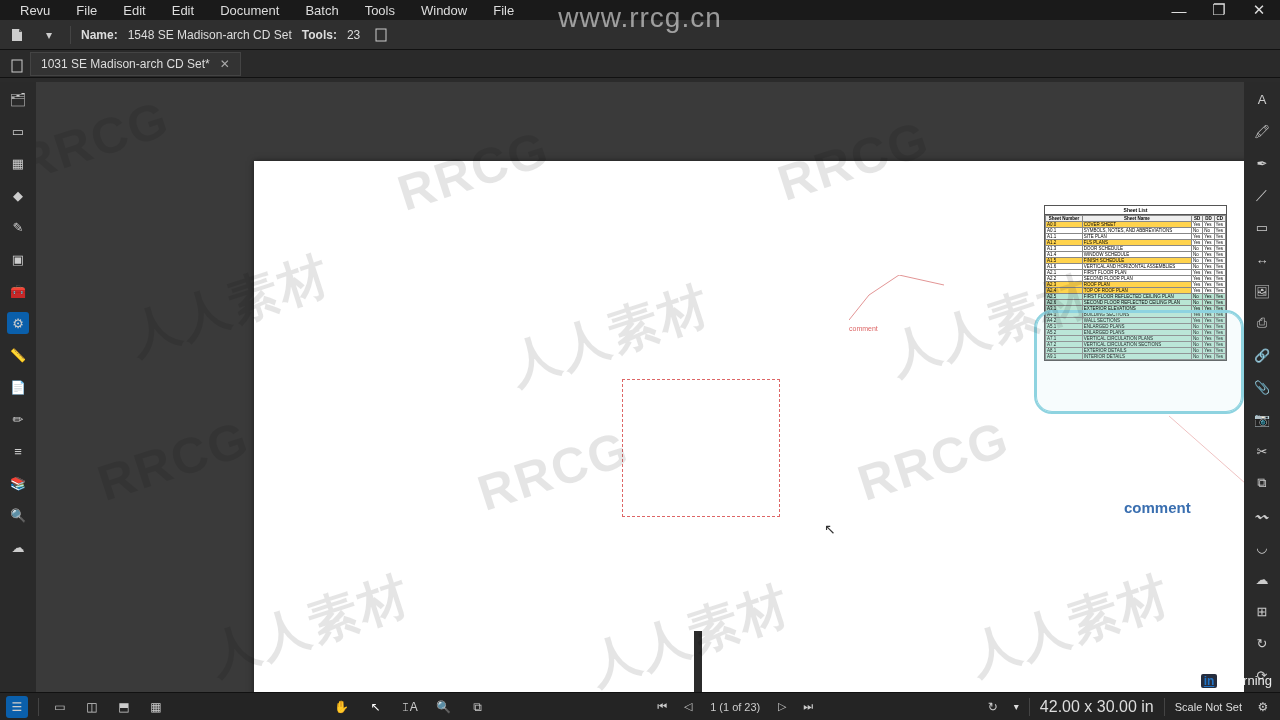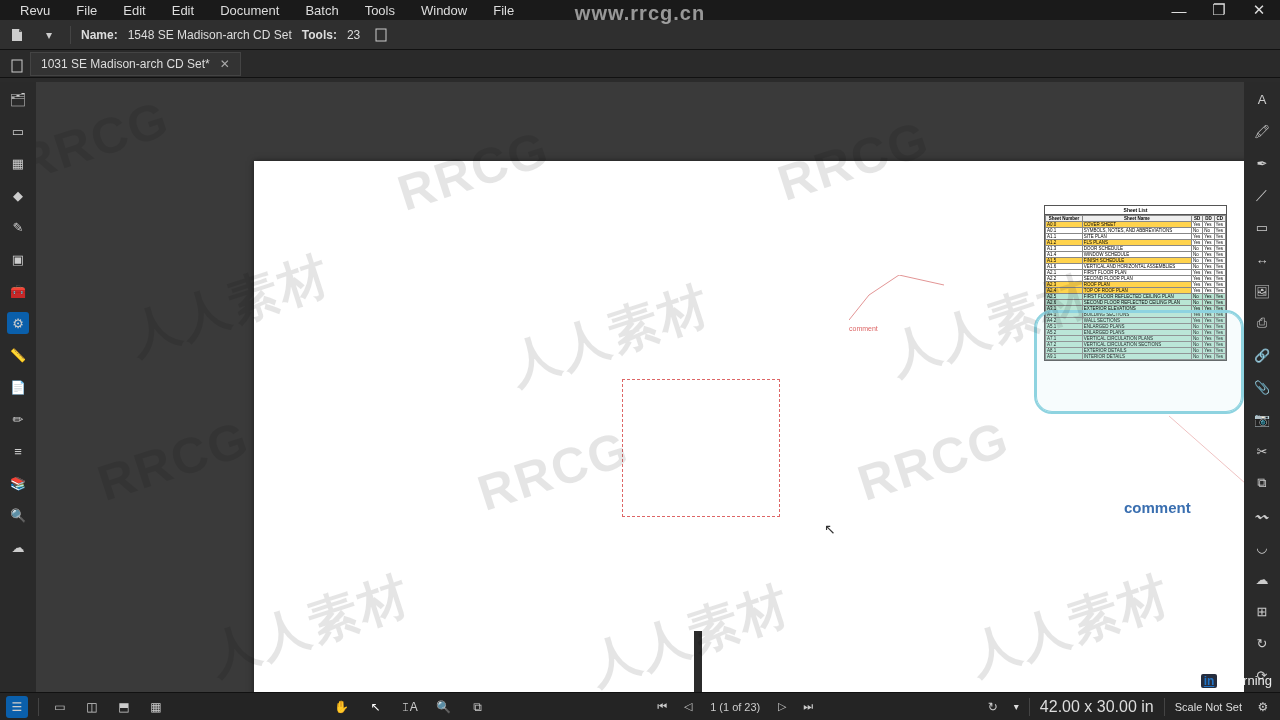--- a/index.html
+++ b/index.html
@@ -39,21 +39,21 @@
 .bottombar .sep{ width:1px; height:18px; background:#444;}
 .bottombar .spacer{ flex:1;}
 .navgroup{ display:flex; align-items:center; gap:6px;}
 .navbtn{ width:20px; cursor:pointer; text-align:center; color:#ccc; font-size:11px;}
 .toolsgroup{ display:flex; align-items:center; gap:12px;}
 .page-ind{ font-size:11px; color:#ccc; padding:0 6px;}
 .linkedin{ position:absolute; right:8px; bottom:32px; color:#fff; font-size:13px; display:flex; align-items:center; gap:4px; opacity:.9;}
 .linkedin .box{ background:#0f172a; color:#0a66c2; font-weight:bold; padding:0 3px; border-radius:2px; font-size:12px;text-decoration:underline;}
 .watermark{ position:absolute; color:rgba(0,0,0,.10); font-size:50px; font-weight:bold; transform:rotate(-18deg); pointer-events:none; letter-spacing:2px; font-family:Arial;}
 .watermark.cn{ font-family:sans-serif; }
-.urlwm{ position:absolute; left:50%; top:2px; transform:translateX(-50%); color:rgba(255,255,255,.55); font-size:20px; font-weight:bold; letter-spacing:1px;}
+.urlwm{ position:absolute; left:50%; top:2px; transform:translateX(-50%); color:rgba(255,255,255,.55); font-size:28px; font-weight:normal; letter-spacing:1px;}
 .cursor{ position:absolute; left:570px; top:360px; font-size:14px; color:#333;}
 </style>
 </head>
 <body>
 
 <div class="menubar">
   <span class="mi">Revu</span>
   <span class="mi">File</span>
   <span class="mi">Edit</span>
   <span class="mi">Edit</span>

